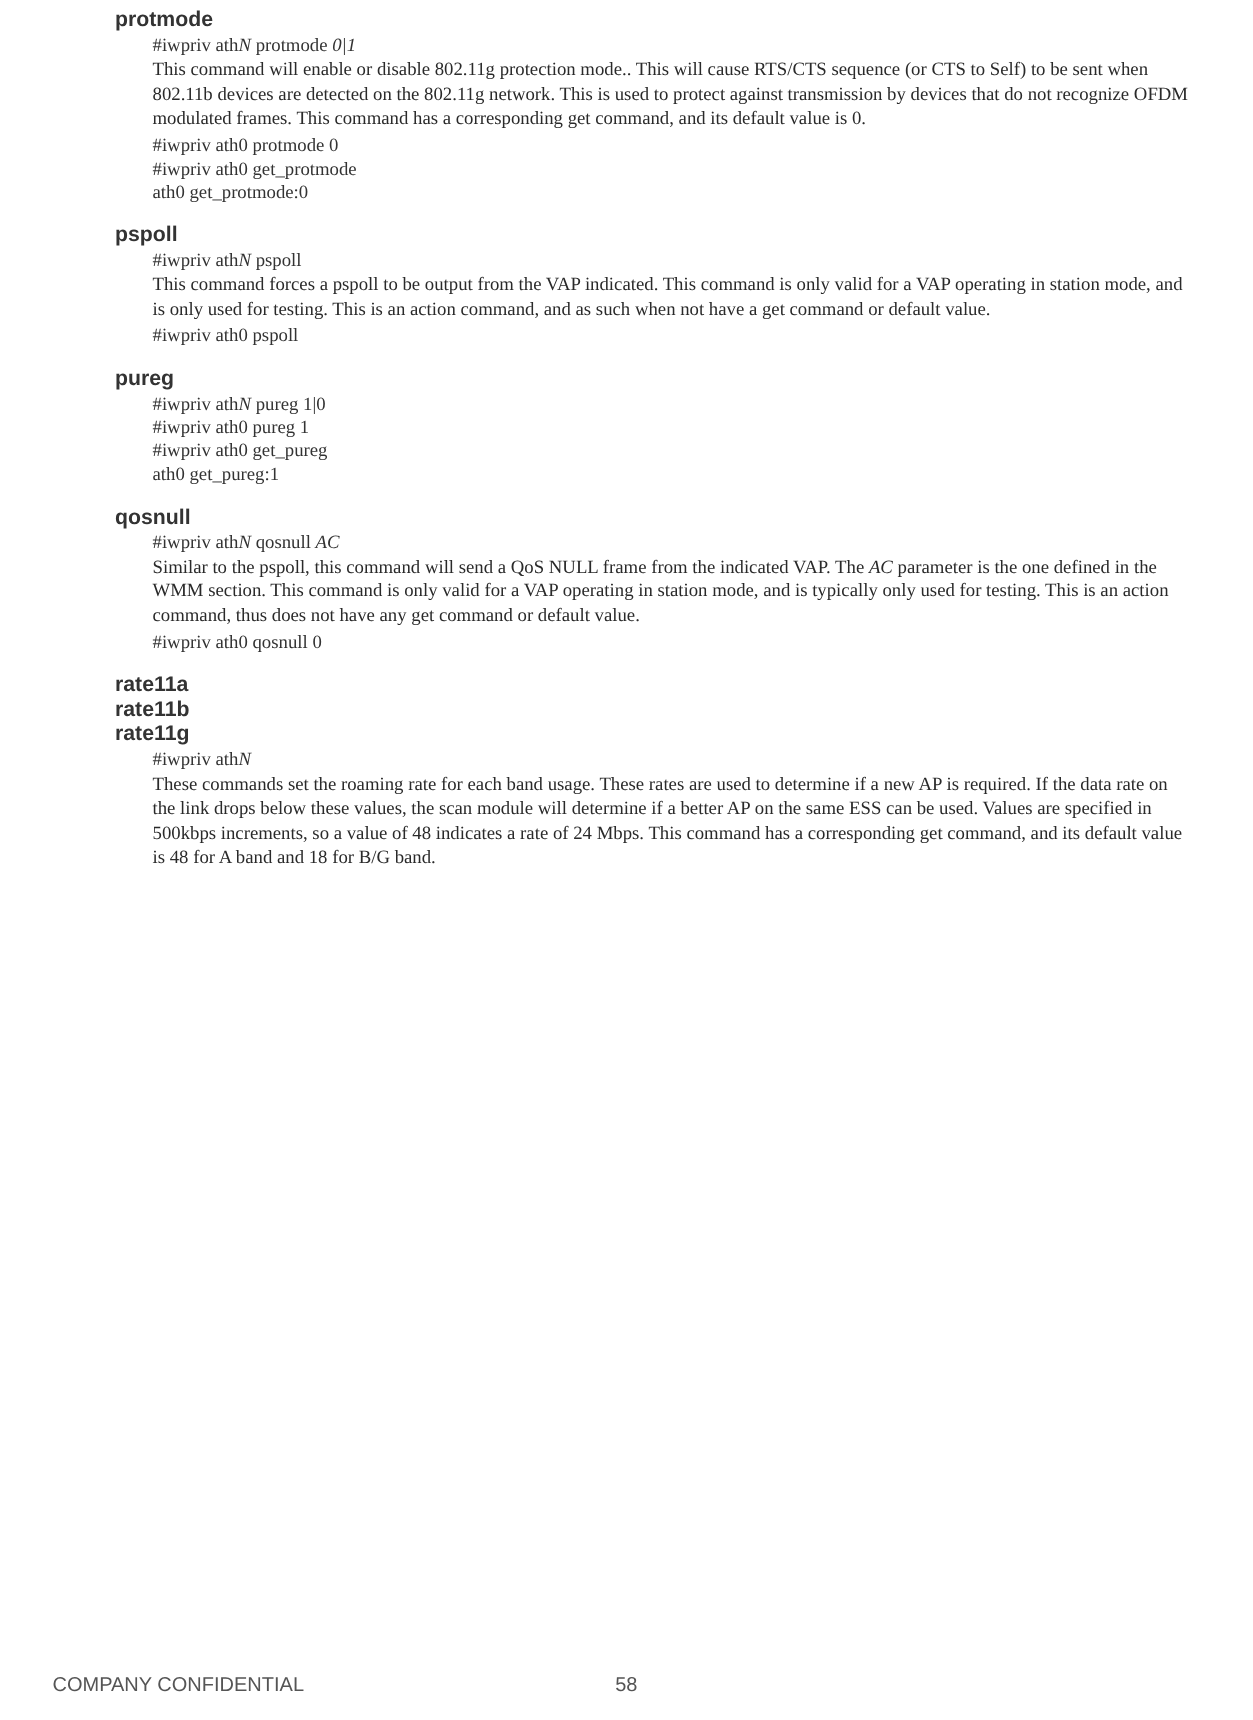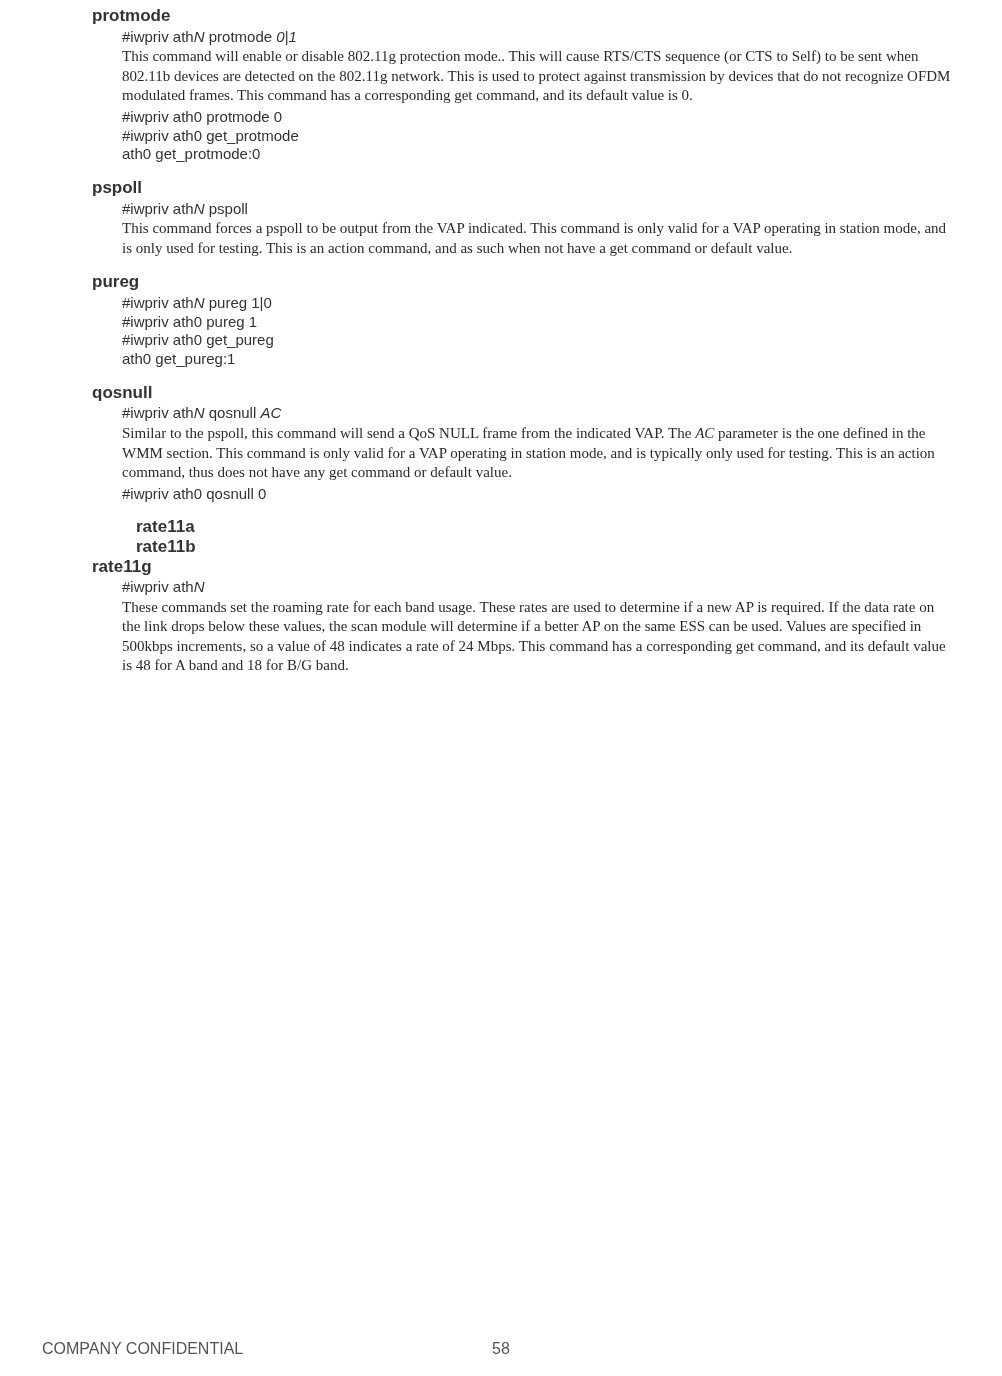--- a/index.html
+++ b/index.html
@@ -23,27 +23,26 @@
   .sec-title {
     font-family: Arial, Helvetica, sans-serif;
     font-weight: bold;
     font-size: 17px;
     color: #333;
     margin: 0 0 2px 0;
     line-height: 1.15;
   }
   .sec-title.multi {
     margin-bottom: 0;
-    margin-left: 44px;
   }
   .indent {
     margin-left: 30px;
   }
   .cmd {
-    font-family: Liberation Sans, sans-serif;
+    font-family: Liberation Serif, serif;
     font-size: 15px;
     color: #333;
     white-space: pre;
     line-height: 1.25;
   }
   .cmd .ital {
     font-style: italic;
   }
   .desc {
     font-size: 15px;
@@ -86,20 +85,21 @@
 #iwpriv ath0 get_protmode
 ath0 get_protmode:0</div>
     </div>
   </div>
 
   <div class="section">
     <div class="sec-title">pspoll</div>
     <div class="indent">
       <div class="cmd"><span>#iwpriv ath</span><span class="ital">N</span><span> pspoll</span></div>
       <div class="desc">This command forces a pspoll to be output from the VAP indicated. This command is only valid for a VAP operating in station mode, and is only used for testing. This is an action command, and as such when not have a get command or default value.</div>
+      <div class="cmd">#iwpriv ath0 pspoll</div>
     </div>
   </div>
 
   <div class="section">
     <div class="sec-title">pureg</div>
     <div class="indent">
       <div class="cmd"><span>#iwpriv ath</span><span class="ital">N</span><span> pureg 1|0</span></div>
       <div class="cmd">#iwpriv ath0 pureg 1
 #iwpriv ath0 get_pureg
 ath0 get_pureg:1</div>

